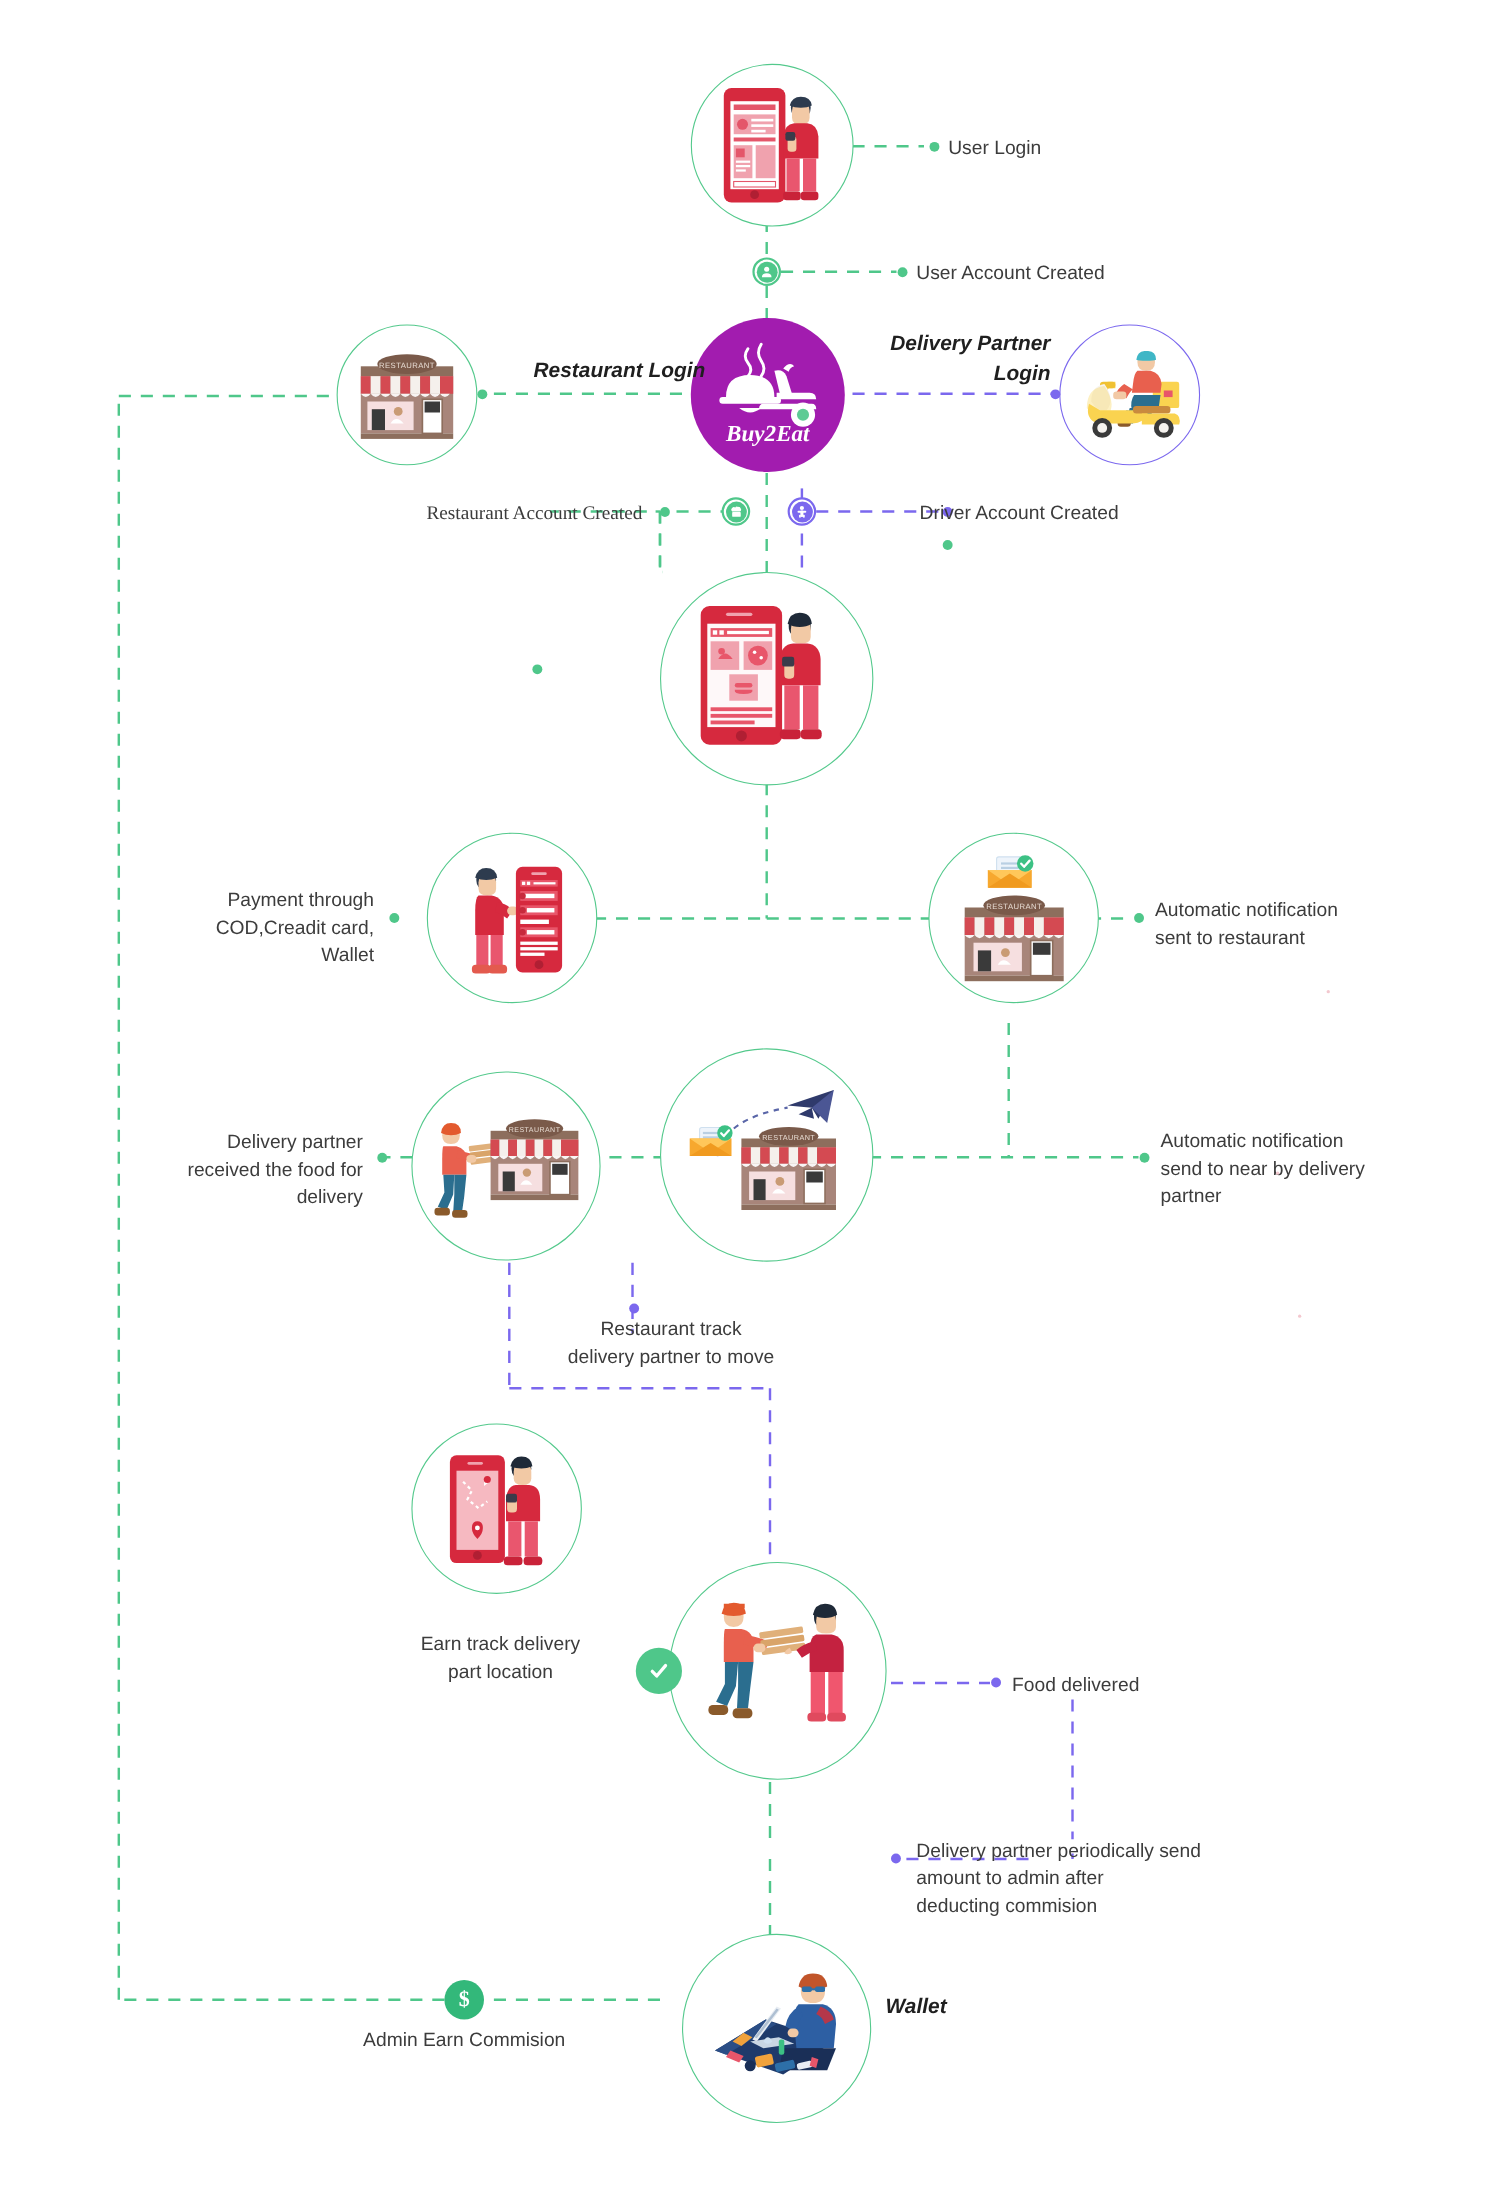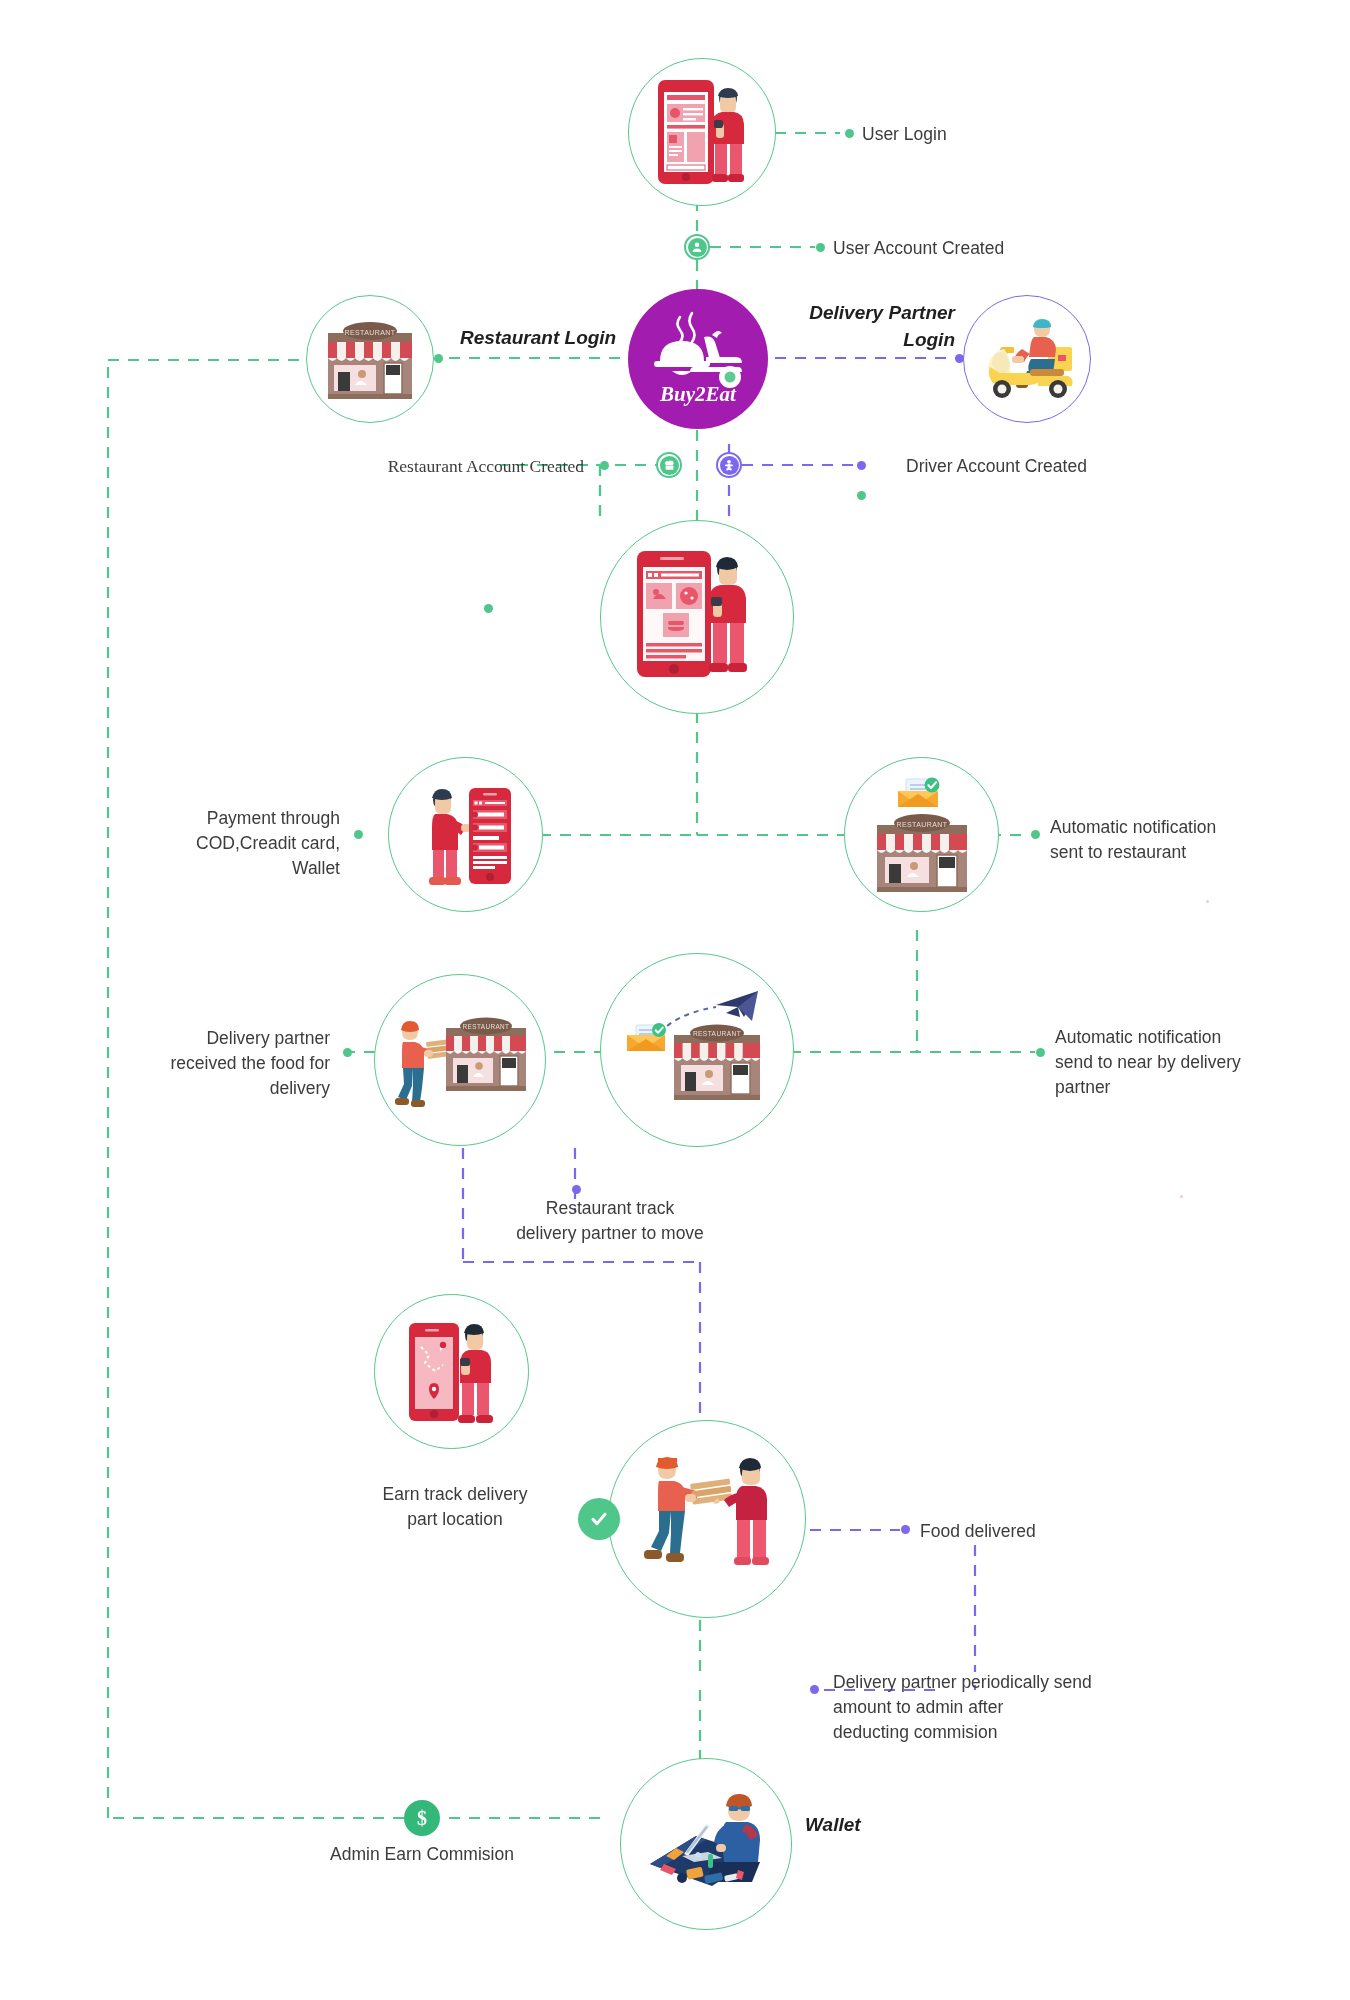--- a/index.html
+++ b/index.html
@@ -258,21 +258,21 @@
       </g>
       <rect x="12" y="48" width="42" height="26" fill="#f6dfe0"></rect>
       <circle cx="40" cy="57" r="4" fill="#c99b74"></circle>
       <path d="M33 68 q5-8 12 0z" fill="#fff"></path>
       <rect x="16" y="55" width="12" height="19" fill="#3a3a3a"></rect>
       <rect x="62" y="46" width="18" height="31" fill="#fff" stroke="#8d6e5d" stroke-width="1.5"></rect>
       <rect x="64" y="48" width="14" height="10" fill="#3a3a3a"></rect>
       <rect x="6" y="77" width="84" height="5" fill="#8d6e5d"></rect>
     </svg>
   </div>
-  <div class="lbl ital l" style="left:460px;top:325px;width:240px;font-style:italic;">Restaurant Login</div>
+  <div class="lbl ital l" style="left:485px;top:325px;width:240px;font-style:italic;">Restaurant Login</div>
   <div class="dot" style="left:434px;top:354px;"></div>
 
   <div class="node purple" style="left:963px;top:295px;width:128px;height:128px;">
     <svg width="98" height="80" viewBox="0 0 98 80">
 
       <rect x="70" y="28" width="24" height="24" rx="2" fill="#fad350"></rect>
       <rect x="80" y="36" width="8" height="6" fill="#e8566a"></rect>
 
       <path d="M56 10 q0-8 8-8 q8 0 8 8 q0 8-8 8 q-8 0-8-8z" fill="#f2c9a5"></path>
       <path d="M55 8 q1-8 9-8 q9 0 9 8 q-2 1-9 1 q-7 0-9-1z" fill="#3fb6c6"></path>
@@ -317,21 +317,21 @@
       <svg width="12" height="12" viewBox="0 0 12 12">
         <circle cx="6" cy="2.8" r="1.9" fill="#fff"></circle>
         <rect x="4.6" y="5" width="2.8" height="6" rx="1.2" fill="#fff"></rect>
         <rect x="2" y="5.4" width="8" height="1.8" rx="0.9" fill="#fff"></rect>
         <rect x="3.4" y="9" width="1.6" height="2.6" rx="0.7" fill="#fff"></rect>
         <rect x="7" y="9" width="1.6" height="2.6" rx="0.7" fill="#fff"></rect>
       </svg>
     </div>
   </div>
   <div class="dot purple" style="left:857px;top:461px;"></div>
-  <div class="lbl l" style="left:906px;top:454px;width:330px;">Driver Account Created</div>
+  <div class="lbl l" style="left:836px;top:454px;width:330px;">Driver Account Created</div>
 
   <div class="dot" style="left:857px;top:491px;"></div>
 
   <div class="node" style="left:600px;top:520px;width:194px;height:194px;">
     <svg width="124" height="140" viewBox="0 0 124 140">
       <rect x="2" y="4" width="74" height="126" rx="8" fill="#d6293e"></rect>
       <rect x="8" y="20" width="62" height="94" fill="#fff" opacity="0.97"></rect>
       <rect x="25" y="10" width="24" height="3" rx="1.5" fill="#f0a2ae"></rect>
       <rect x="11" y="24" width="56" height="8" fill="#e8566a"></rect>
       <rect x="13" y="26" width="4" height="4" fill="#fff"></rect>

